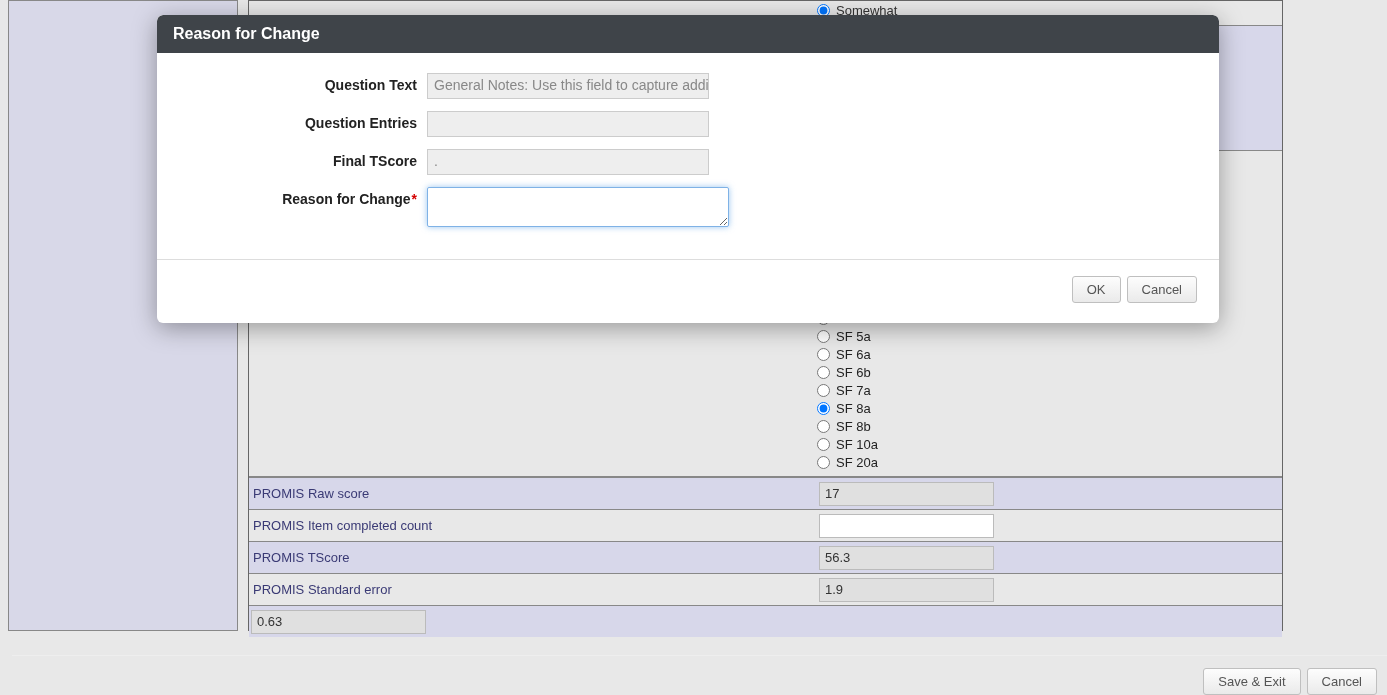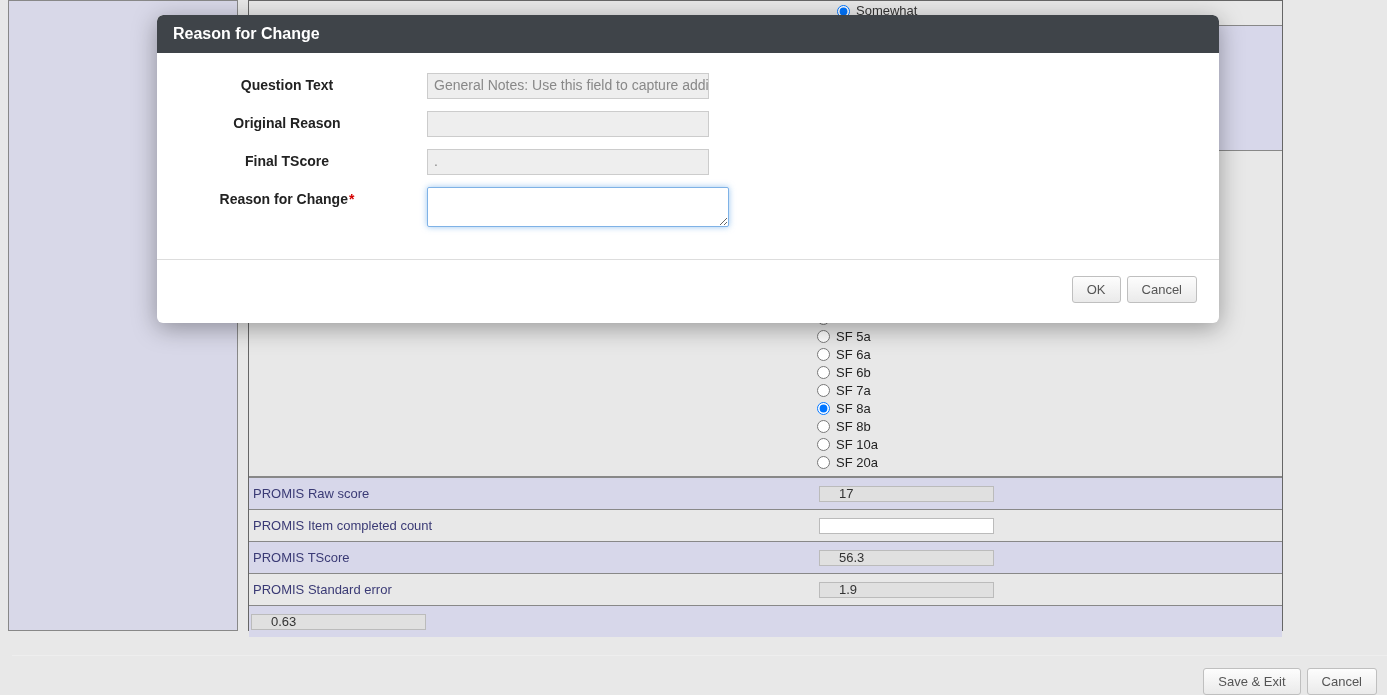--- a/index.html
+++ b/index.html
@@ -53,47 +53,47 @@
     flex: 0 0 568px;
     padding: 4px 4px;
     color: #3a3a75;
   }
   .row-value {
     flex: 1;
     padding: 2px;
   }
   .value-input {
     width: 175px;
-    height: 16px;
+    height: 24px;
     border: 1px solid #bbb;
     background: #e0e0e0;
-    padding: 2px 19px;
+    padding: 2px 5px;
     font-size: 13px;
     color: #333;
   }
   .value-input.white {
     background: #fff;
   }
   .radio-line {
     display: flex;
     align-items: center;
     height: 18px;
     font-size: 13px;
     color: #222;
     padding-left: 0;
   }
   .radio-line input[type=radio]{
     margin: 0 6px 0 0;
   }
   .top-somewhat {
     position: absolute;
     top: 2px;
-    left: 588px;
+    left: 568px;
     display:flex;
-    align-items:flex-end;
+    align-items:center;
     font-size:13px;
   }
   .top-somewhat input { margin:0 6px 0 0; }
 
   .rows-wrap {
     position: absolute;
     top: 476px;
     left: 0; right: 0;
   }
 
@@ -149,21 +149,21 @@
     padding: 20px 0 20px 0;
     border-bottom: 1px solid #ddd;
   }
   .form-row {
     display: flex;
     align-items: flex-start;
     margin-bottom: 12px;
   }
   .form-label {
     flex: 0 0 270px;
-    text-align: center;
+    text-align: right;
     font-weight: bold;
     font-size: 14px;
     color: #222;
     padding-right: 10px;
     padding-top: 4px;
   }
   .required { color: #d40000; font-weight: bold; margin-left:1px;}
   .ro-field {
     width: 282px;
     height: 26px;
@@ -305,21 +305,21 @@
 <div class="modal">
   <div class="modal-header">Reason for Change</div>
   <div class="modal-body">
 
     <div class="form-row">
       <div class="form-label">Question Text</div>
       <div class="ro-field">General Notes: Use this field to capture additior</div>
     </div>
 
     <div class="form-row">
-      <div class="form-label">Original Reason</div>
+      <div class="form-label">Question Entries</div>
       <div class="ro-field"></div>
     </div>
 
     <div class="form-row">
       <div class="form-label">Final TScore</div>
       <div class="ro-field">.</div>
     </div>
 
     <div class="form-row">
       <div class="form-label">

